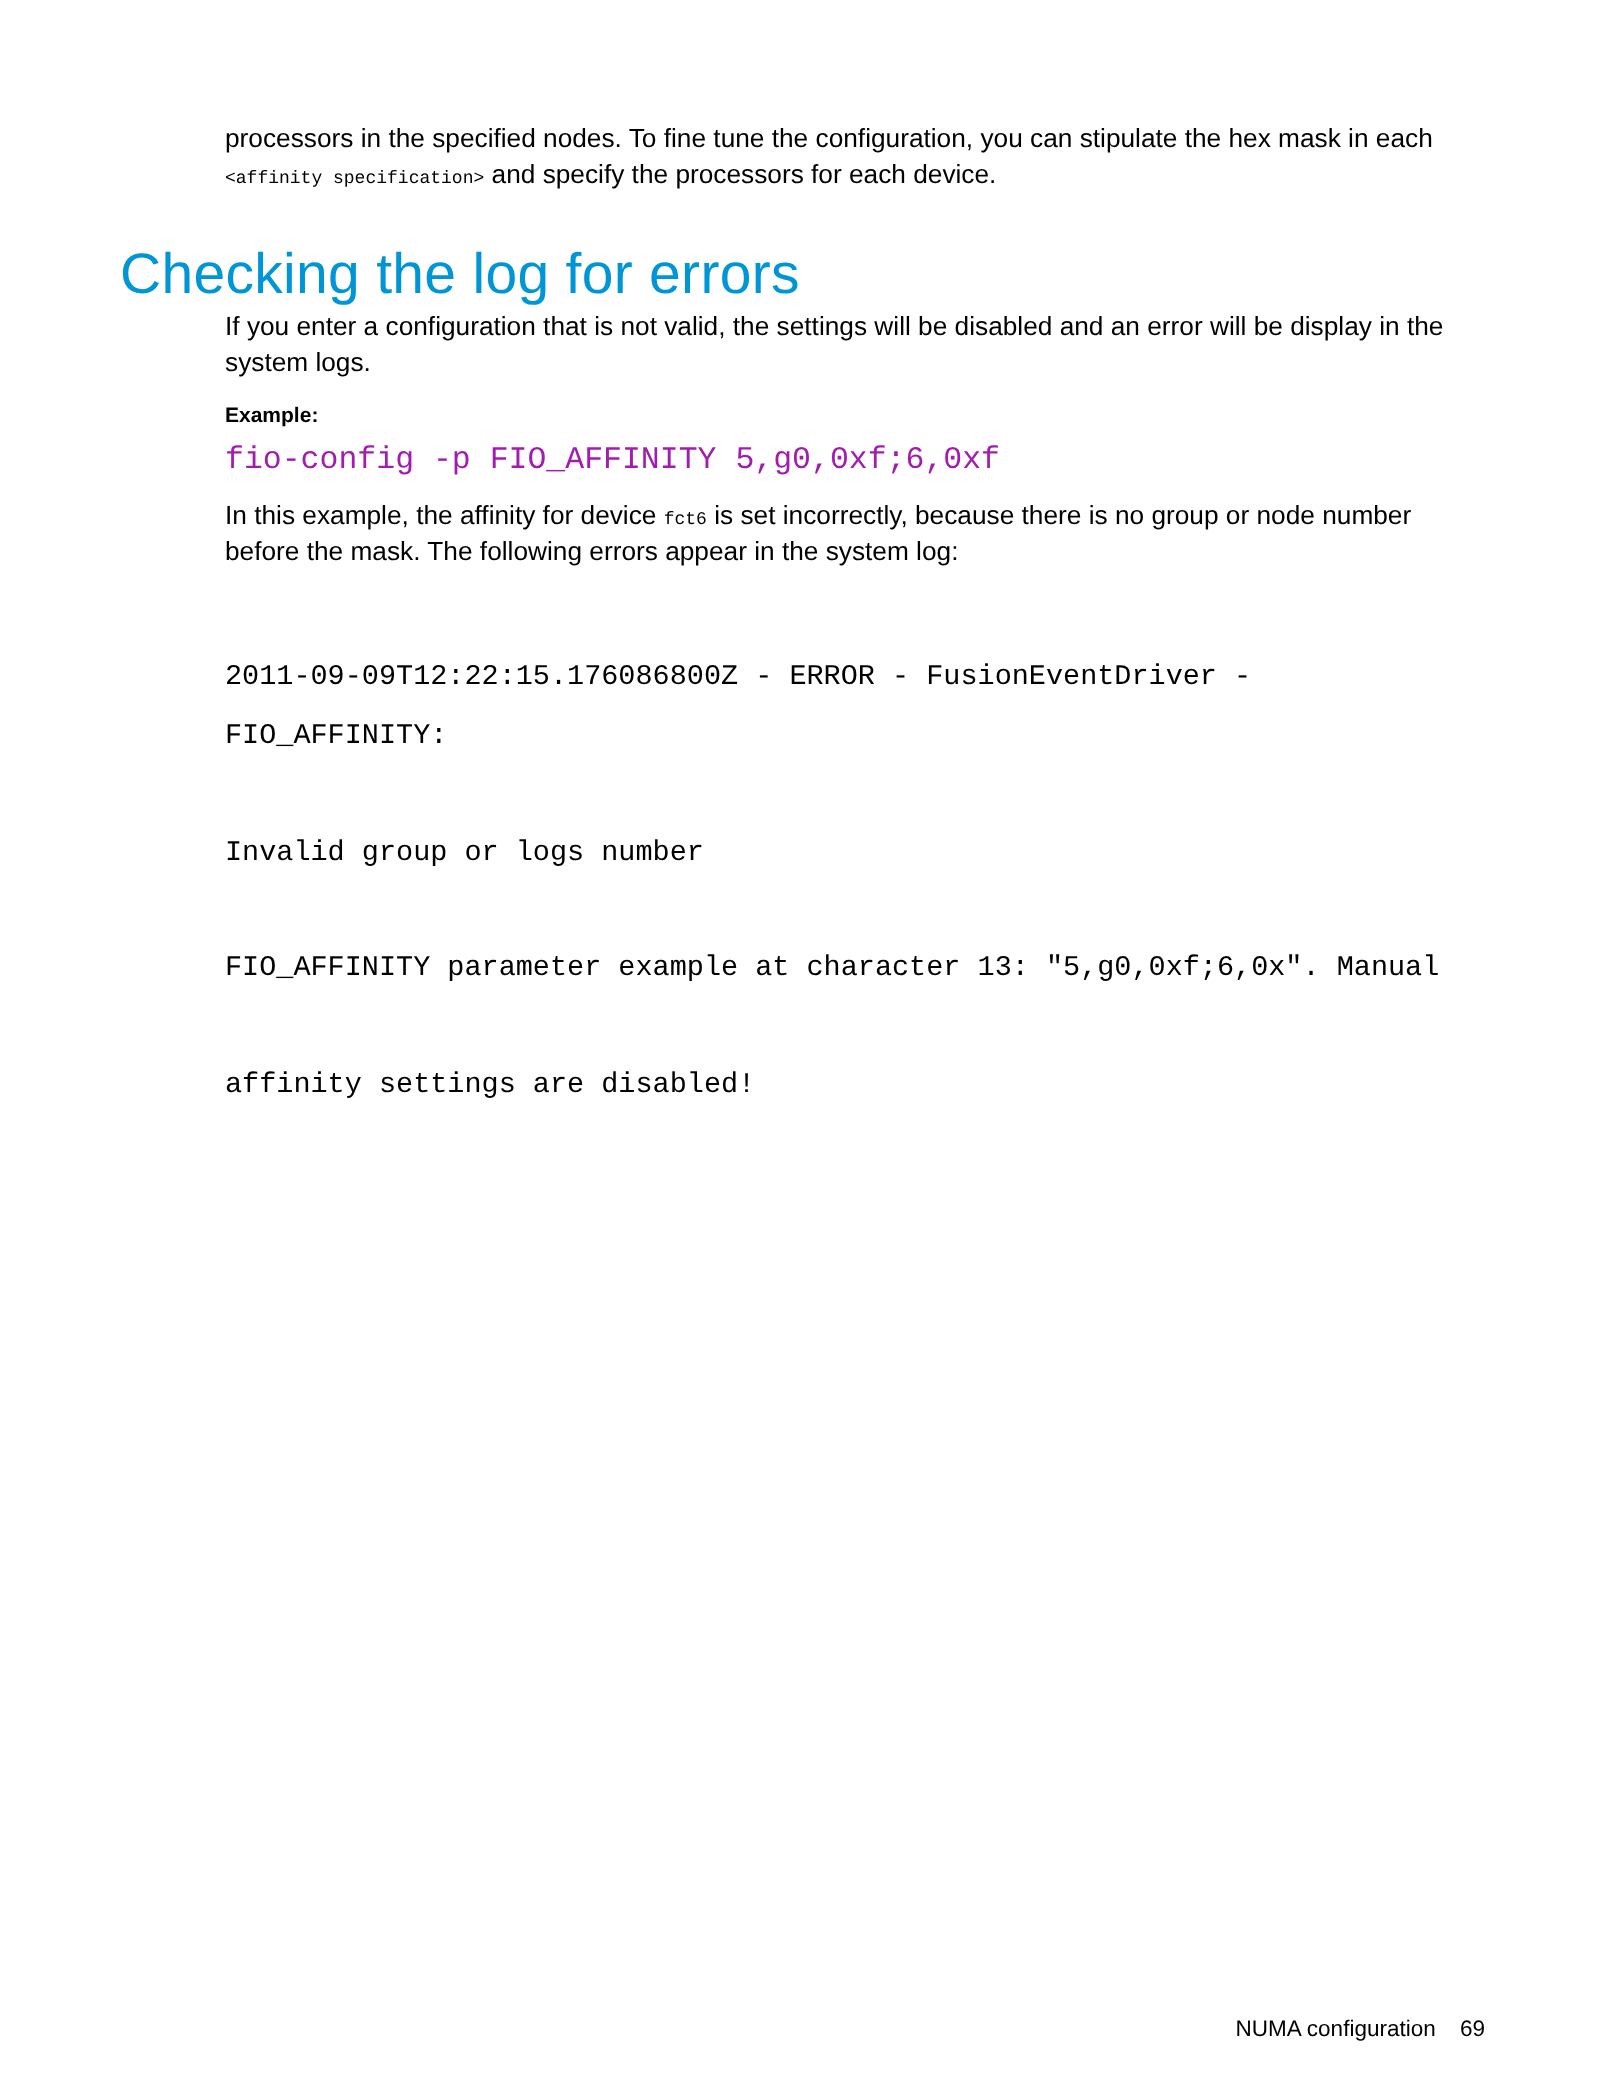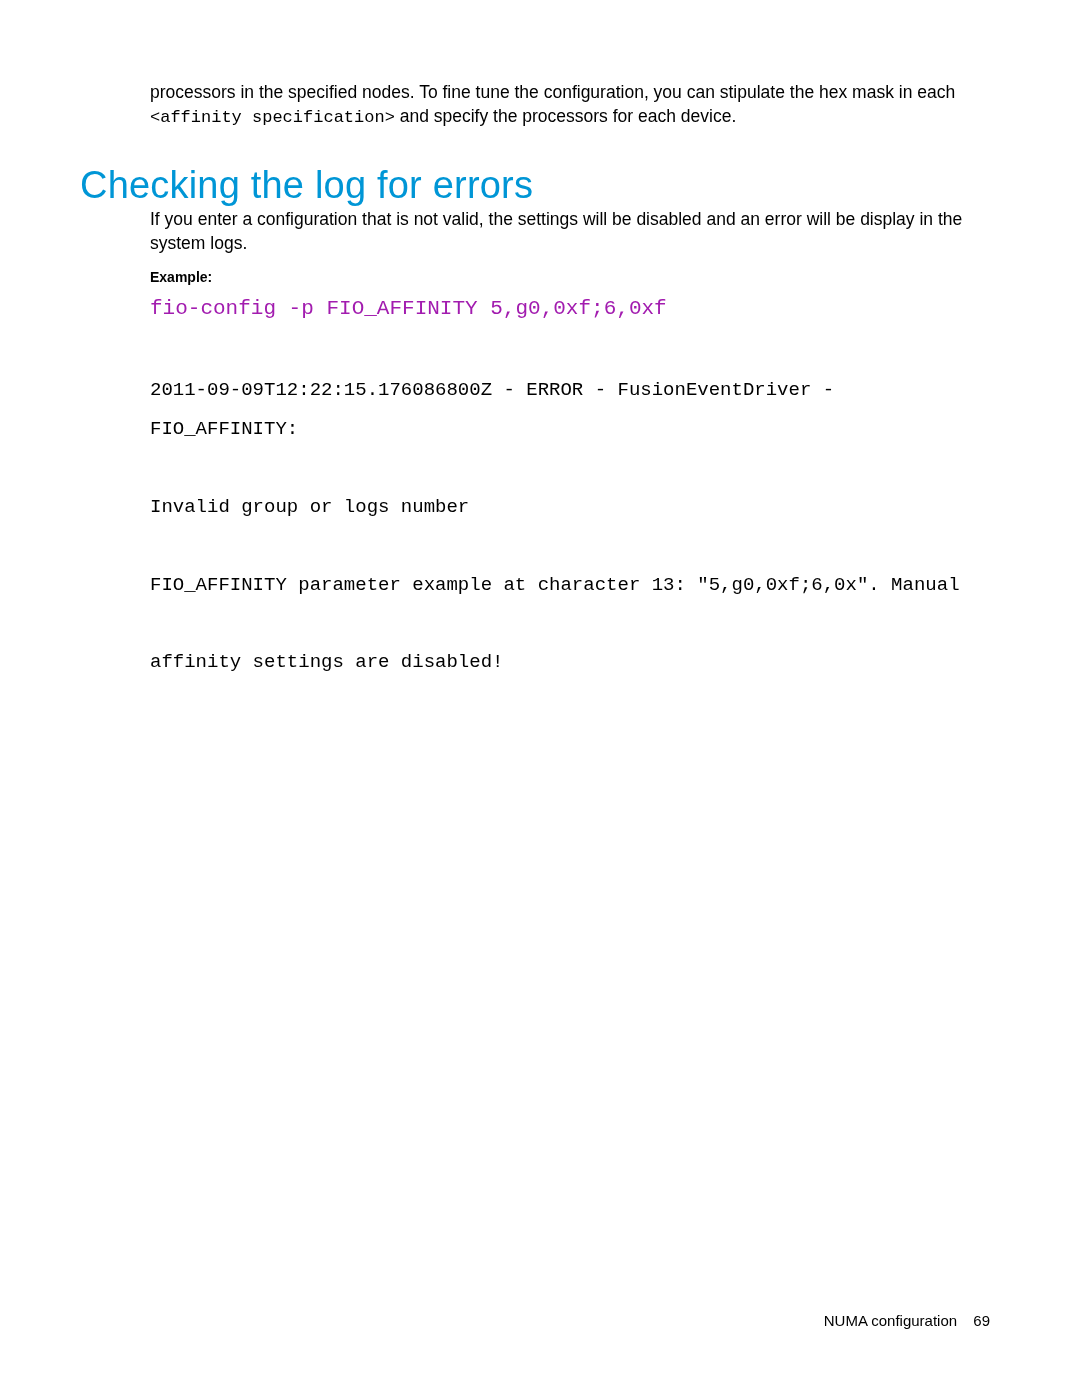--- a/index.html
+++ b/index.html
@@ -20,21 +20,21 @@
     }
     .intro-paragraph {
       font-size: 17.5px;
       line-height: 1.38;
       margin-left: 70px;
       margin-bottom: 34px;
       color: #000000;
     }
     .inline-code {
       font-family: "Courier New", Courier, monospace;
-      font-size: 17px;
+      font-size: 12px;
     }
     .section-heading {
       font-size: 38px;
       font-weight: 400;
       color: #0096d6;
       margin-left: 0;
       letter-spacing: 0.2px;
     }
     .body-paragraph {
       font-size: 17.5px;
@@ -59,21 +59,21 @@
     .code-block {
       font-family: "Courier New", Courier, monospace;
       font-size: 19px;
       margin-left: 70px;
       line-height: 2.05;
       color: #000000;
       white-space: pre-line;
     }
     .footer {
       position: absolute;
-      bottom: 68px;
+      bottom: 36px;
       right: 90px;
       font-size: 15px;
       color: #000000;
     }
     .footer-page {
       margin-left: 12px;
     }
   </style>
 </head>
 <body>
@@ -84,20 +84,23 @@
   </p>
 
   <h1 class="section-heading">Checking the log for errors</h1>
 
   <p class="body-paragraph">If you enter a configuration that is not valid, the settings will be disabled and an error will be display in the system logs.</p>
 
   <p class="example-label">Example:</p>
 
   <p class="code-line">fio-config -p FIO_AFFINITY 5,g0,0xf;6,0xf</p>
 
+  <p class="body-paragraph">
+    <span>In this example, the affinity for device </span><span class="inline-code">fct6</span><span> is set incorrectly, because there is no group or node number before the mask. The following errors appear in the system log:</span>
+  </p>
 
   <div class="code-block">
     <div>2011-09-09T12:22:15.176086800Z - ERROR - FusionEventDriver - FIO_AFFINITY:</div>
     <div>Invalid group or logs number</div>
     <div>FIO_AFFINITY parameter example at character 13: "5,g0,0xf;6,0x". Manual</div>
     <div>affinity settings are disabled!</div>
   </div>
 </div>
 
 <div class="footer">

